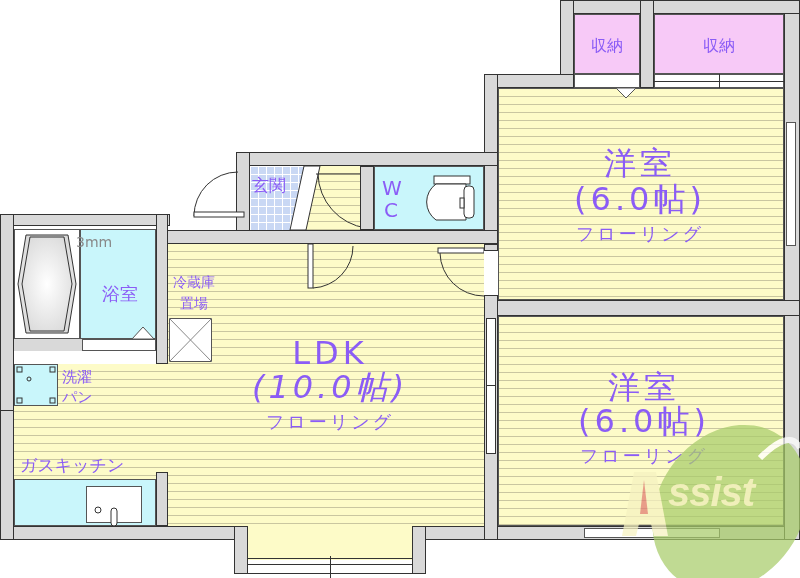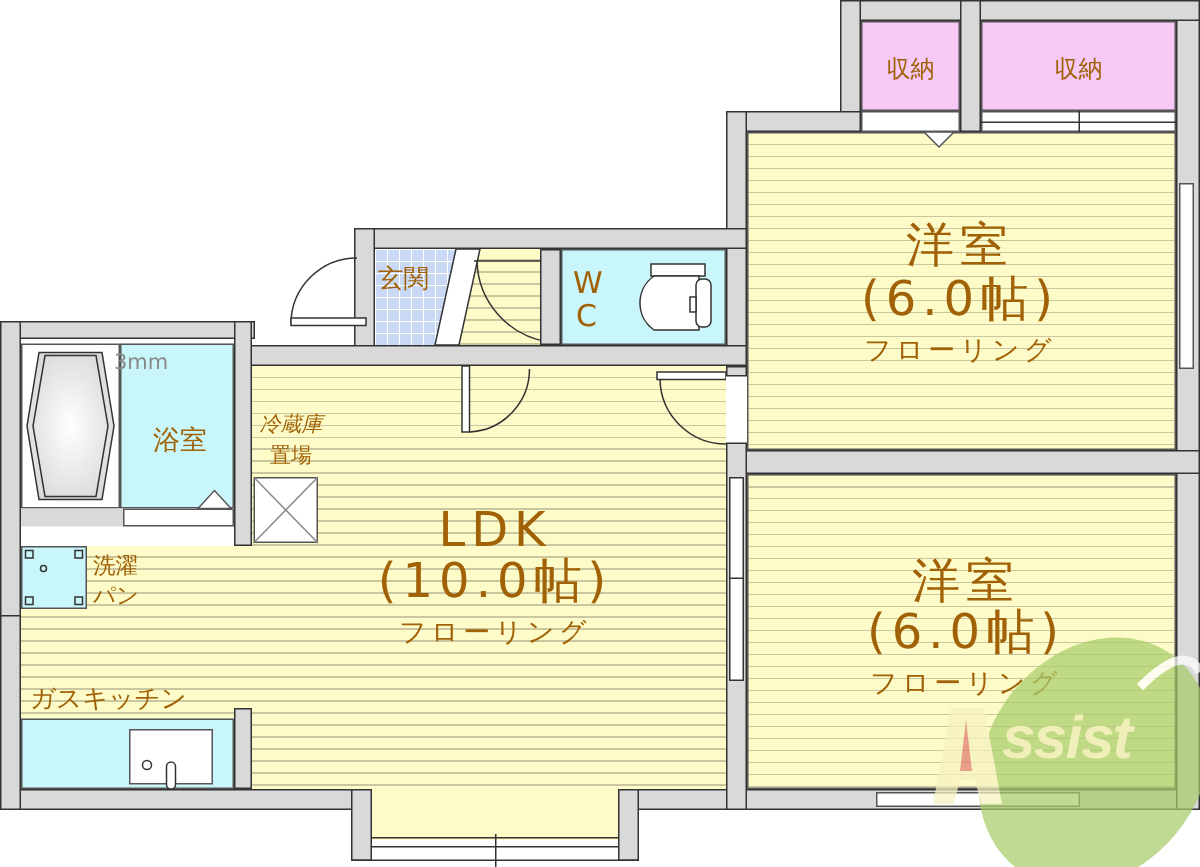--- a/index.html
+++ b/index.html
@@ -8,21 +8,21 @@
     .abs { position: absolute; box-sizing: border-box; }
     .wall { background: #d9d9d9; border: 1px solid #333; }
     .floor { background-color: #fdfbc8;
       background-image: repeating-linear-gradient(to bottom, transparent 0px, transparent 7px, #c9c6a0 7px, #c9c6a0 8px); }
     .blue { background: #c9f6fb; }
     .tile { background-color: #c9d8f4;
       background-image: linear-gradient(#ffffff 1px, transparent 1px), linear-gradient(90deg, #ffffff 1px, transparent 1px);
       background-size: 8px 8px; }
     .pink { background: #f7c9f7; }
     .white { background: #ffffff; }
-    .lbl { position: absolute; white-space: nowrap; text-align: center; color: #a16207; }
+    .lbl { position: absolute; white-space: nowrap; text-align: center; color: #8b5cf6; }
     .room-lbl { font-size: 32px; letter-spacing: 4px; line-height: 30px; }
     .sub-lbl { font-size: 18px; letter-spacing: 3px; line-height: 24px; }
     .small-lbl { font-size: 16px; line-height: 20px; }
     .line { position: absolute; background: #333; }
     svg { position: absolute; overflow: visible; }
   </style>
 </head>
 <body>
 
 <div class="abs wall" style="left:0;top:214px;width:170px;height:12px;"></div>
@@ -88,21 +88,21 @@
     <polygon points="0,13 11,1 22,13" fill="#fff" stroke="#555" stroke-width="1"></polygon>
   </svg>
 <div class="lbl" style="left:76px;top:234px;font-size:14px;color:#888;">3mm</div>
 <div class="lbl small-lbl" style="left:90px;top:284px;width:60px;font-size:18px;">浴室</div>
 
 <div class="abs white" style="left:169px;top:318px;width:43px;height:44px;border:1px solid #555;"></div>
 <svg style="left:169px;top:318px;" width="43" height="44">
     <line x1="0" y1="0" x2="43" y2="44" stroke="#888"></line>
     <line x1="43" y1="0" x2="0" y2="44" stroke="#888"></line>
   </svg>
-<div class="lbl" style="left:166px;top:274px;width:56px;font-size:14px;font-style:italic;">冷蔵庫</div>
+<div class="lbl" style="left:166px;top:274px;width:56px;font-size:14px;">冷蔵庫</div>
 <div class="lbl" style="left:166px;top:295px;width:56px;font-size:14px;font-family:Liberation Mono, monospace;">置場</div>
 
 <div class="abs blue" style="left:14px;top:364px;width:44px;height:42px;border:1px solid #555;"></div>
 <svg style="left:14px;top:364px;" width="44" height="42">
   <rect x="3" y="3" width="5" height="5" fill="none" stroke="#333"></rect>
     <rect x="36" y="3" width="5" height="5" fill="none" stroke="#333"></rect>
   <rect x="3" y="34" width="5" height="5" fill="none" stroke="#333"></rect>
     <rect x="36" y="34" width="5" height="5" fill="none" stroke="#333"></rect>
   <circle cx="15" cy="15" r="2" fill="none" stroke="#333"></circle>
 </svg>
@@ -157,21 +157,21 @@
 <div class="line" style="left:486px;top:385px;width:10px;height:1px;"></div>
 
 <div class="abs white" style="left:786px;top:122px;width:10px;height:124px;border:1px solid #555;"></div>
 <div class="abs white" style="left:584px;top:528px;width:136px;height:10px;border:1px solid #555;"></div>
 
 <div class="lbl room-lbl" style="left:560px;top:148px;width:160px;">洋室</div>
 <div class="lbl room-lbl" style="left:550px;top:184px;width:180px;">(6.0帖)</div>
 <div class="lbl sub-lbl" style="left:550px;top:222px;width:180px;">フローリング</div>
 
 <div class="lbl room-lbl" style="left:250px;top:338px;width:160px;">LDK</div>
-<div class="lbl room-lbl" style="left:240px;top:372px;width:180px;">(10.0帖)</div>
+<div class="lbl room-lbl" style="left:240px;top:372px;width:180px;font-style:italic;">(10.0帖)</div>
 <div class="lbl sub-lbl" style="left:240px;top:410px;width:180px;">フローリング</div>
 
 <div class="lbl room-lbl" style="left:564px;top:372px;width:160px;">洋室</div>
 <div class="lbl room-lbl" style="left:554px;top:406px;width:180px;">(6.0帖)</div>
 <div class="lbl sub-lbl" style="left:554px;top:444px;width:180px;">フローリング</div>
 
 <svg style="left:600px;top:418px;opacity:0.72;" width="200" height="160">
   <ellipse cx="130" cy="90" rx="72" ry="88" transform="rotate(35 130 90)" fill="#a8cc6a"></ellipse>
   <path d="M160,40 Q190,10 200,30" fill="none" stroke="#fff" stroke-width="6"></path>
   <polygon points="34,54 56,54 68,118 54,118 50,102 40,102 36,118 22,118" fill="#f6f2c0"></polygon>

